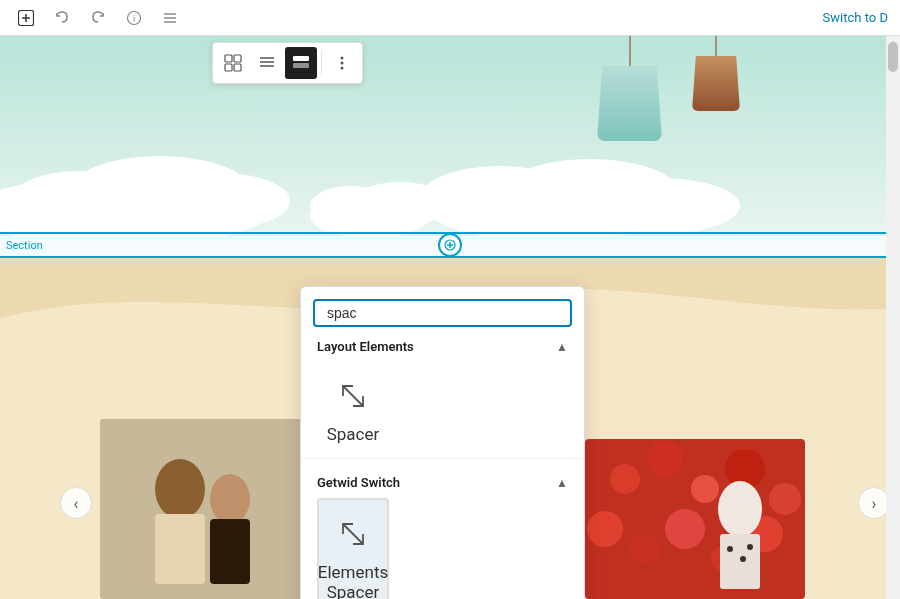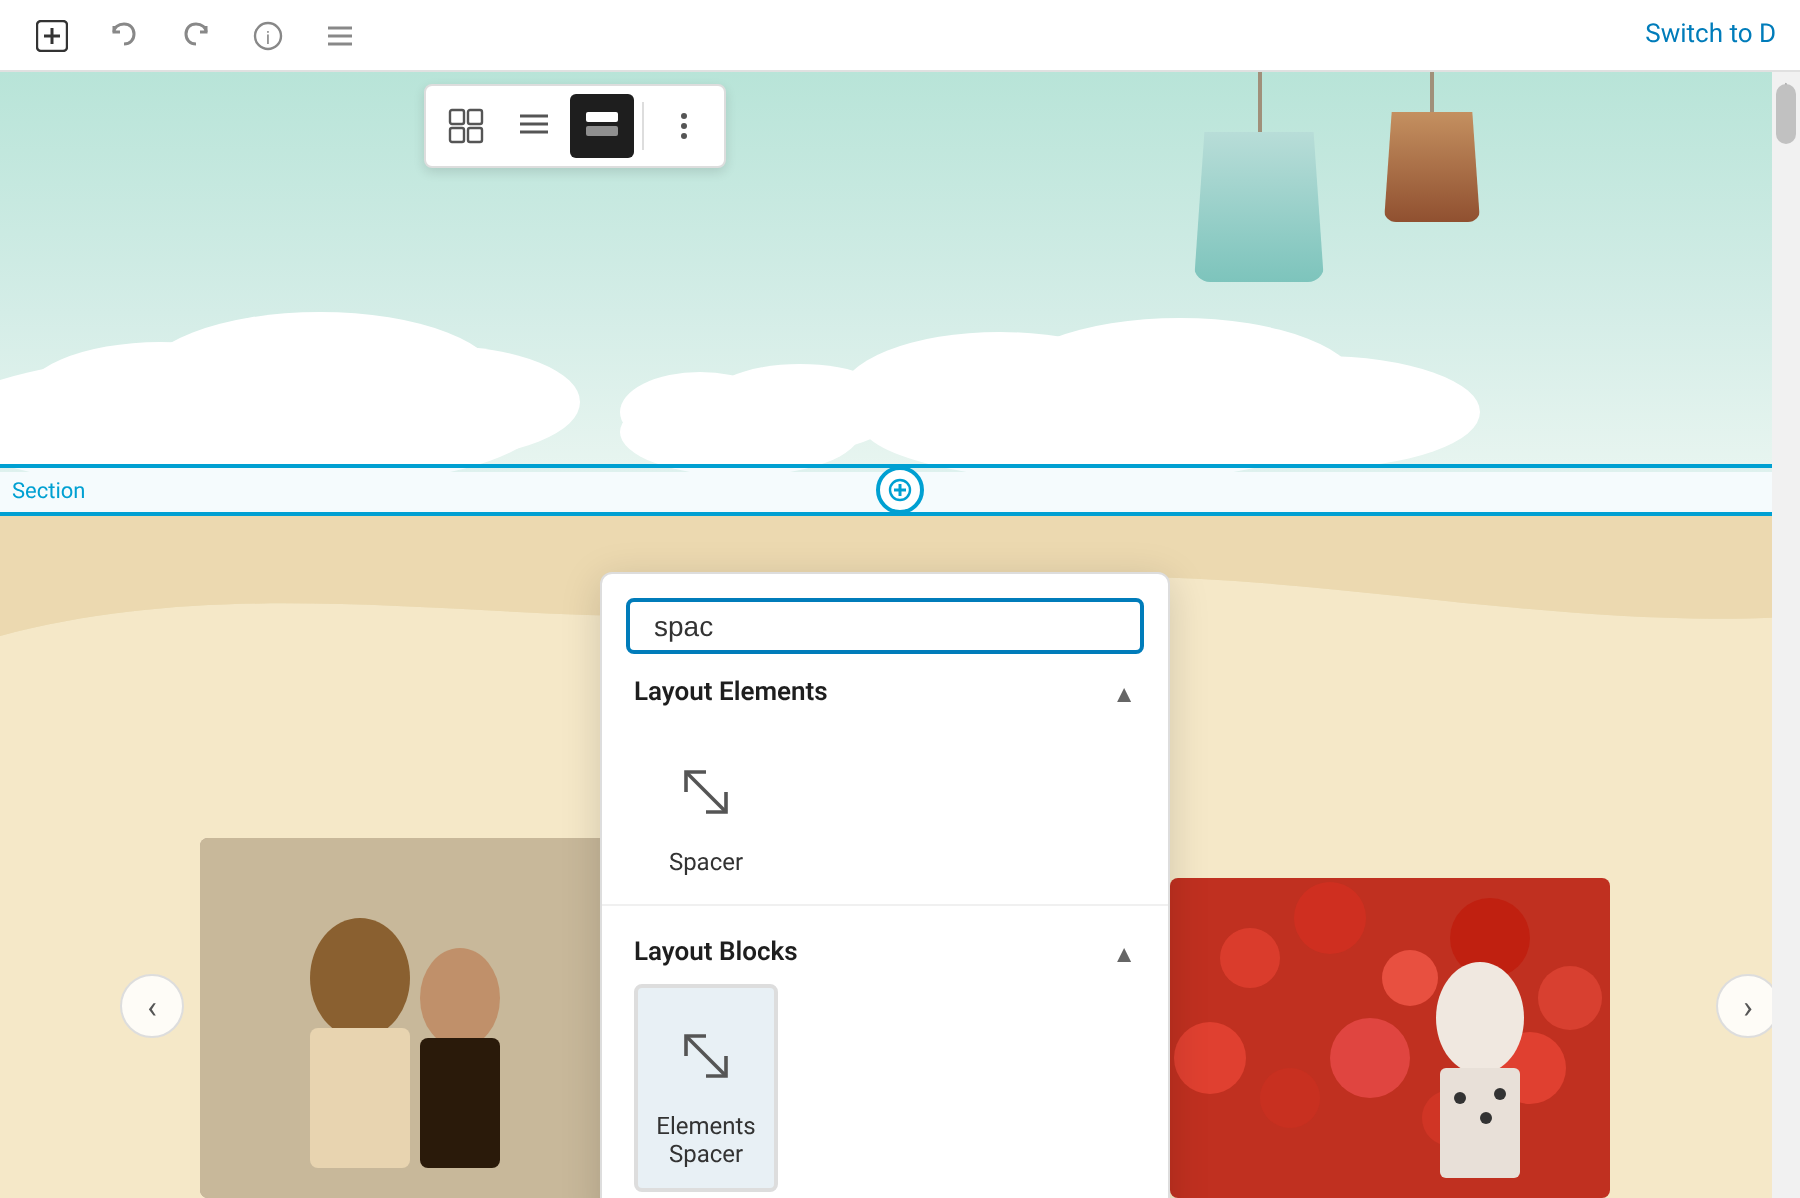--- a/index.html
+++ b/index.html
@@ -239,21 +239,21 @@
     .block-icon {
       width: 48px;
       height: 48px;
       display: flex;
       align-items: center;
       justify-content: center;
       font-size: 20px;
       color: #555;
     }
     .block-label {
-      font-size: 12px;
+      font-size: 17px;
       color: #333;
       text-align: center;
       margin-top: 4px;
     }
     .blocks-row {
       display: flex;
       flex-direction: row;
       padding: 0 4px;
     }
     .section-divider {
@@ -456,21 +456,21 @@
             <polyline points="14,24 24,24 24,14" stroke="#555" stroke-width="1.8" fill="none"></polyline>
           </svg>
         </div>
         <span class="block-label">Spacer</span>
       </div>
     </div>
 
     <div class="section-divider"></div>
 
     <div class="section-header">
-      <span>Layout Blocks</span>
+      <span>Getwid Switch</span>
       <span class="section-chevron">▲</span>
     </div>
 
     <div class="blocks-row">
       <div class="block-item selected">
         <div class="block-icon">
           <svg width="28" height="28" viewBox="0 0 28 28" fill="none">
             <line x1="4" y1="4" x2="24" y2="24" stroke="#555" stroke-width="1.8"></line>
             <polyline points="14,4 4,4 4,14" stroke="#555" stroke-width="1.8" fill="none"></polyline>
             <polyline points="14,24 24,24 24,14" stroke="#555" stroke-width="1.8" fill="none"></polyline>

